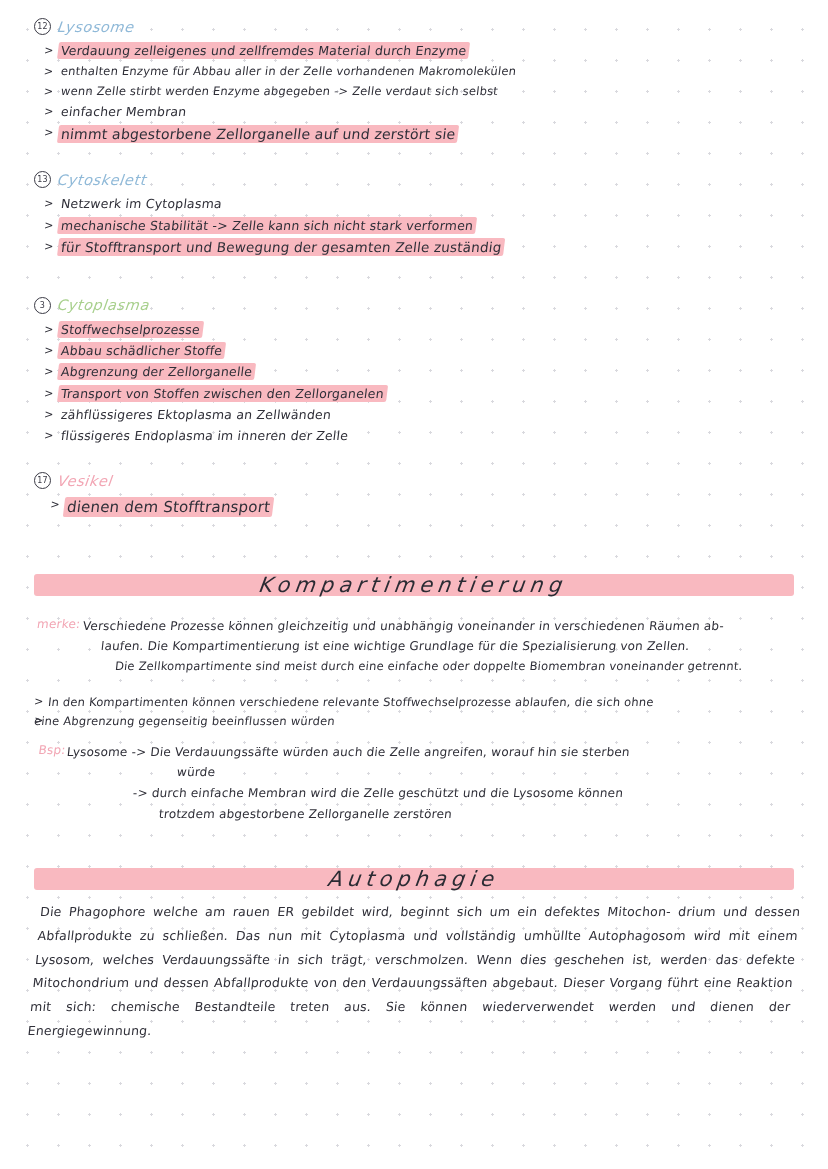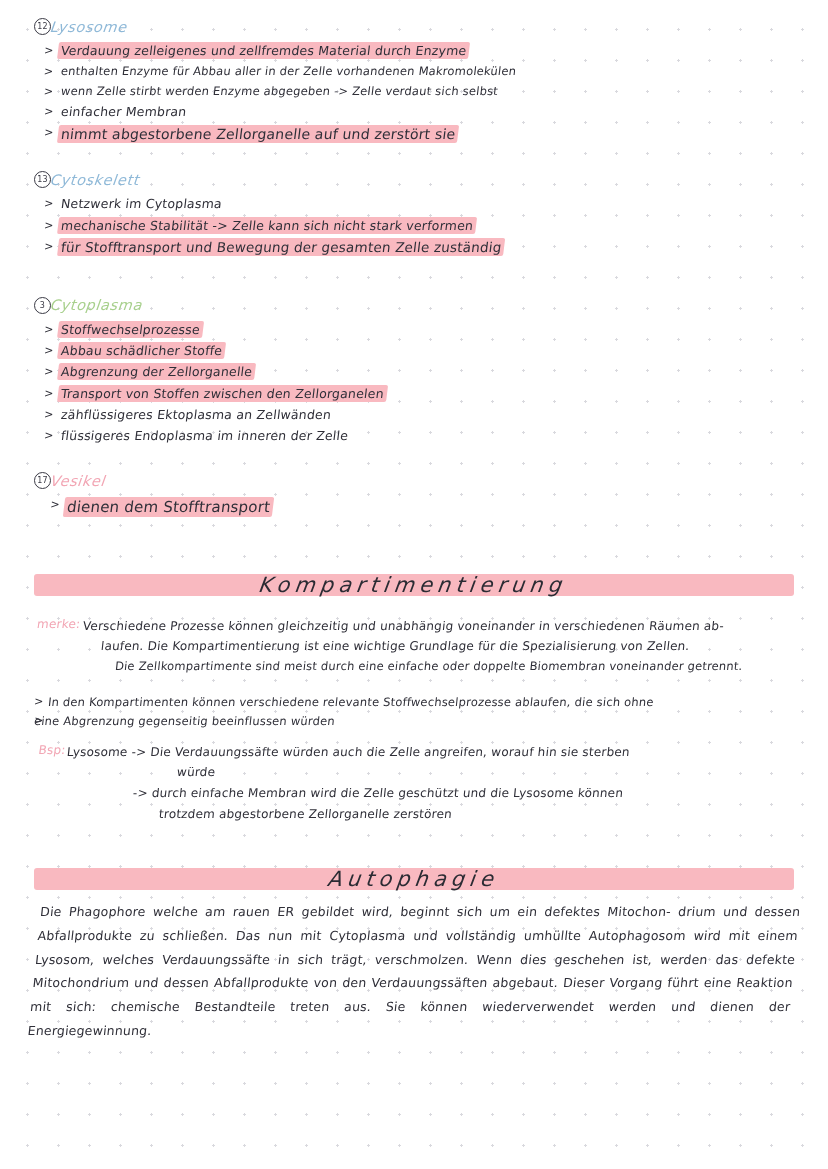--- a/index.html
+++ b/index.html
@@ -37,20 +37,21 @@
     color: #2b2b33;
     letter-spacing: 0.2px;
   }
 
   .section {
     margin-bottom: 4px;
   }
   .sec-head {
     display: flex;
     align-items: center;
+    gap: 7px;
     margin-bottom: 6px;
   }
   .num-circle {
     width: 15px;
     height: 15px;
     border: 1.3px solid #3a3a45;
     border-radius: 50%;
     display: inline-flex;
     align-items: center;
     justify-content: center;

